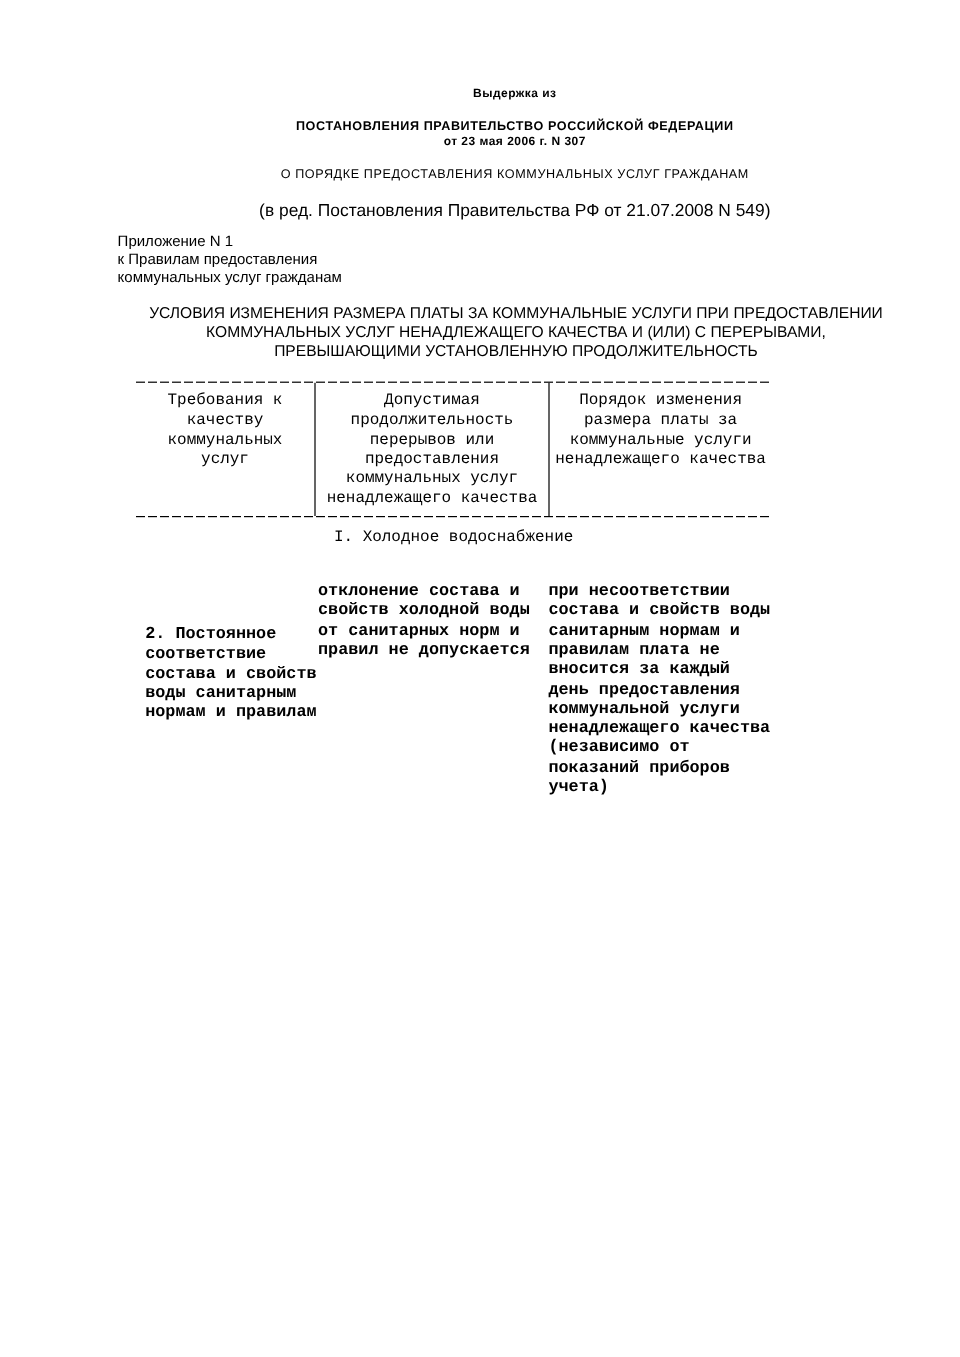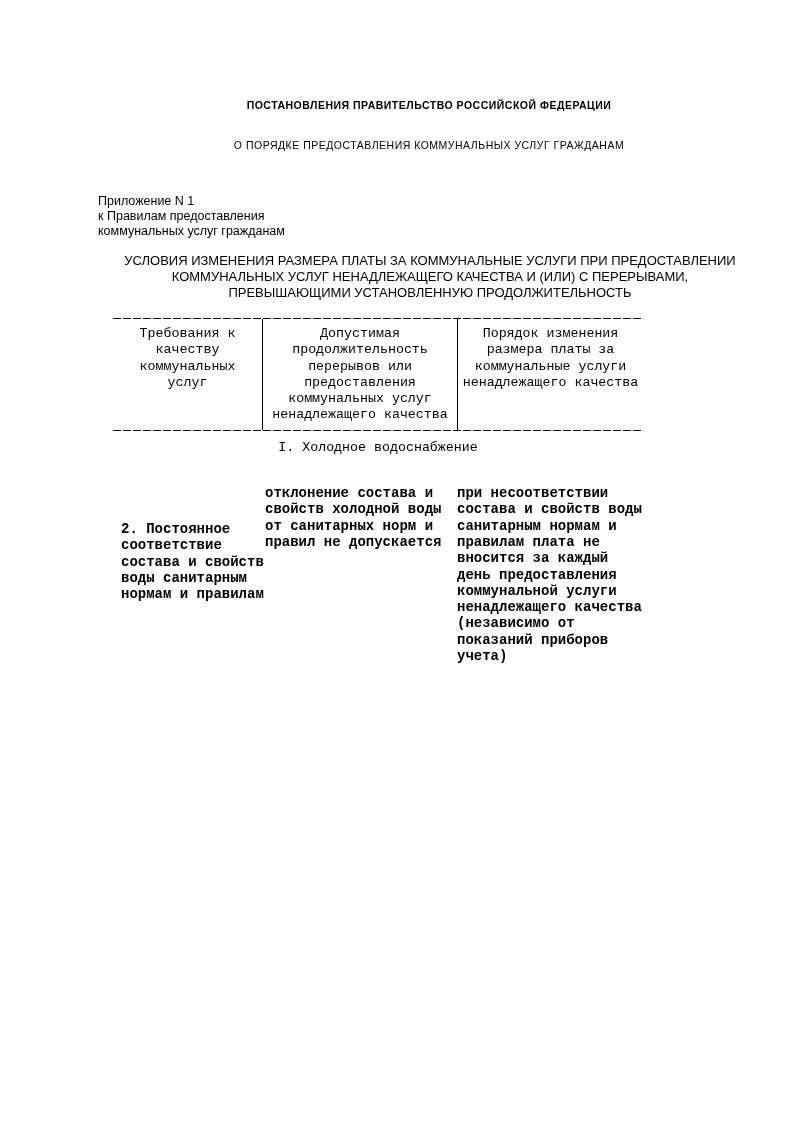--- a/index.html
+++ b/index.html
@@ -84,26 +84,29 @@
   .td { white-space: pre; overflow: visible; }
   .td-1 { padding-left: 8px; margin-top: 36px; }
   .td-2 { padding-left: 3px; }
   .td-3 { padding-left: 0px; }
 </style>
 </head>
 <body>
 
 <div class="page">
 
+  <div class="hdr excerpt">Выдержка из</div>
 
   <div class="hdr decree-heading">ПОСТАНОВЛЕНИЯ ПРАВИТЕЛЬСТВО РОССИЙСКОЙ ФЕДЕРАЦИИ</div>
 
+  <div class="hdr decree-date">от 23 мая 2006 г. N 307</div>
 
   <div class="hdr subject">О ПОРЯДКЕ ПРЕДОСТАВЛЕНИЯ КОММУНАЛЬНЫХ УСЛУГ ГРАЖДАНАМ</div>
 
+  <div class="hdr revision">(в ред. Постановления Правительства РФ от 21.07.2008 N 549)</div>
 
   <div class="appendix">
     <div>Приложение N 1</div>
     <div>к Правилам предоставления</div>
     <div>коммунальных услуг гражданам</div>
   </div>
 
   <div class="main-title">УСЛОВИЯ ИЗМЕНЕНИЯ РАЗМЕРА ПЛАТЫ ЗА КОММУНАЛЬНЫЕ УСЛУГИ ПРИ ПРЕДОСТАВЛЕНИИ КОММУНАЛЬНЫХ УСЛУГ НЕНАДЛЕЖАЩЕГО КАЧЕСТВА И (ИЛИ) С ПЕРЕРЫВАМИ, ПРЕВЫШАЮЩИМИ УСТАНОВЛЕННУЮ ПРОДОЛЖИТЕЛЬНОСТЬ</div>
 
   <div class="table-block">

